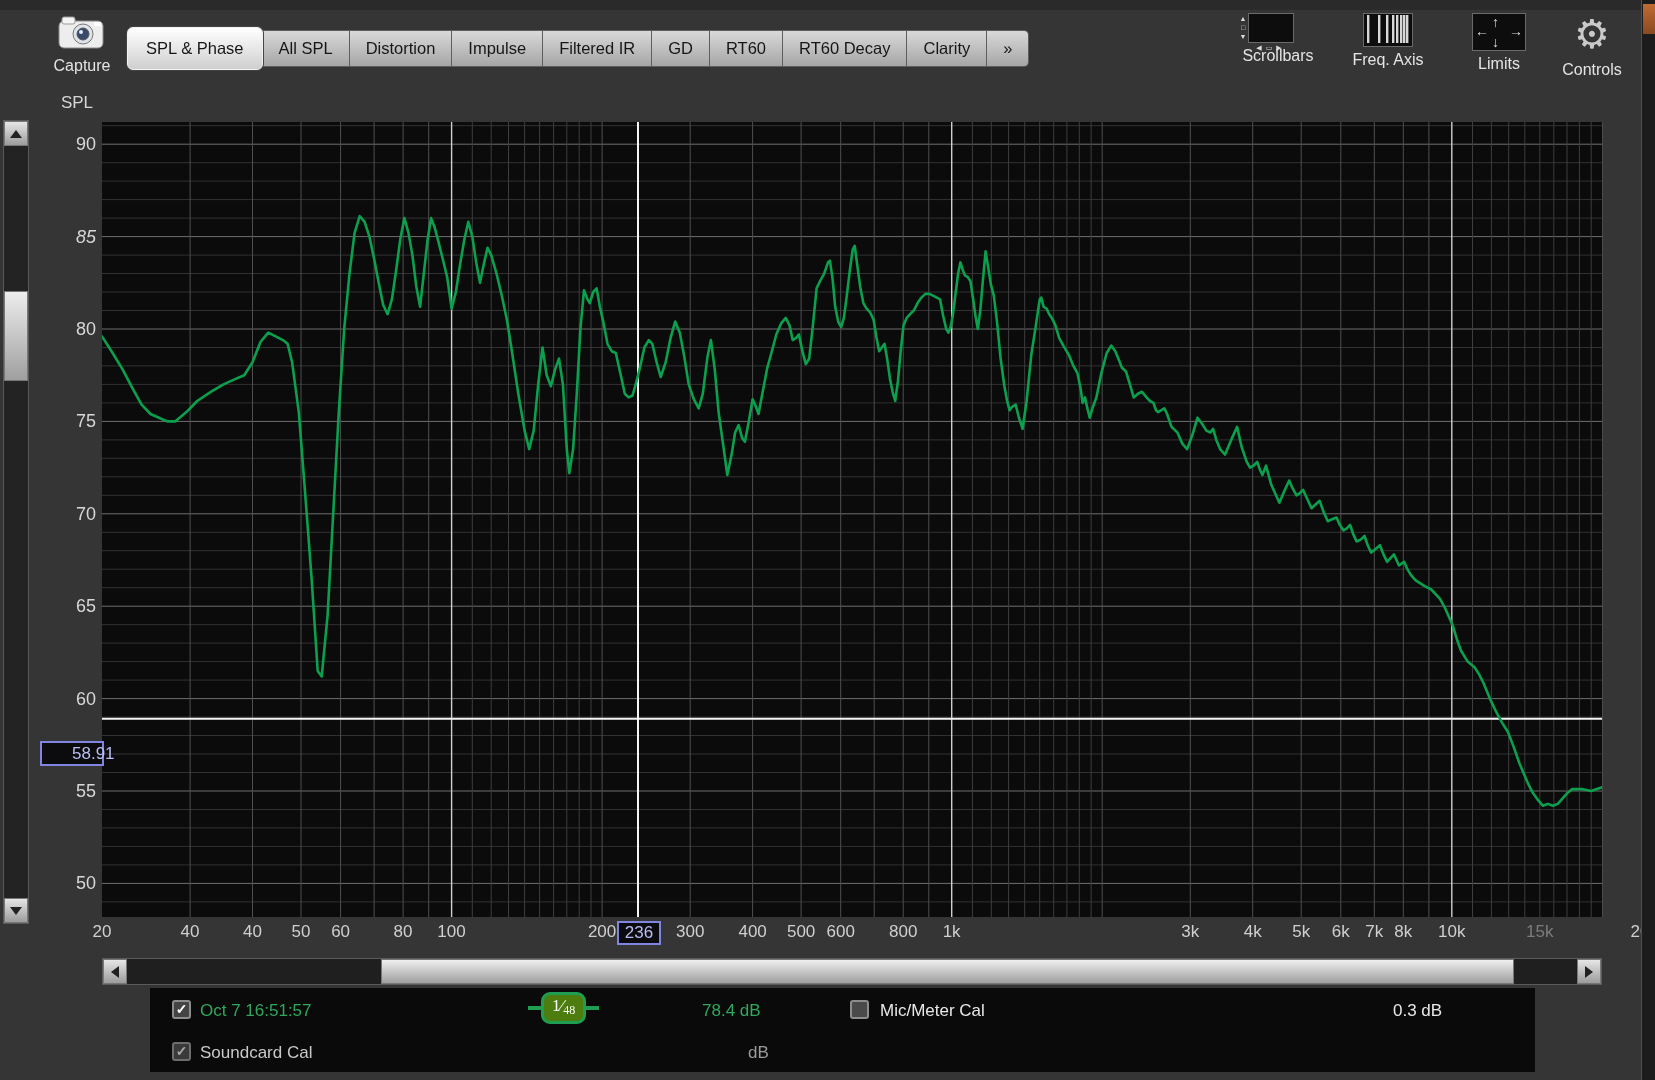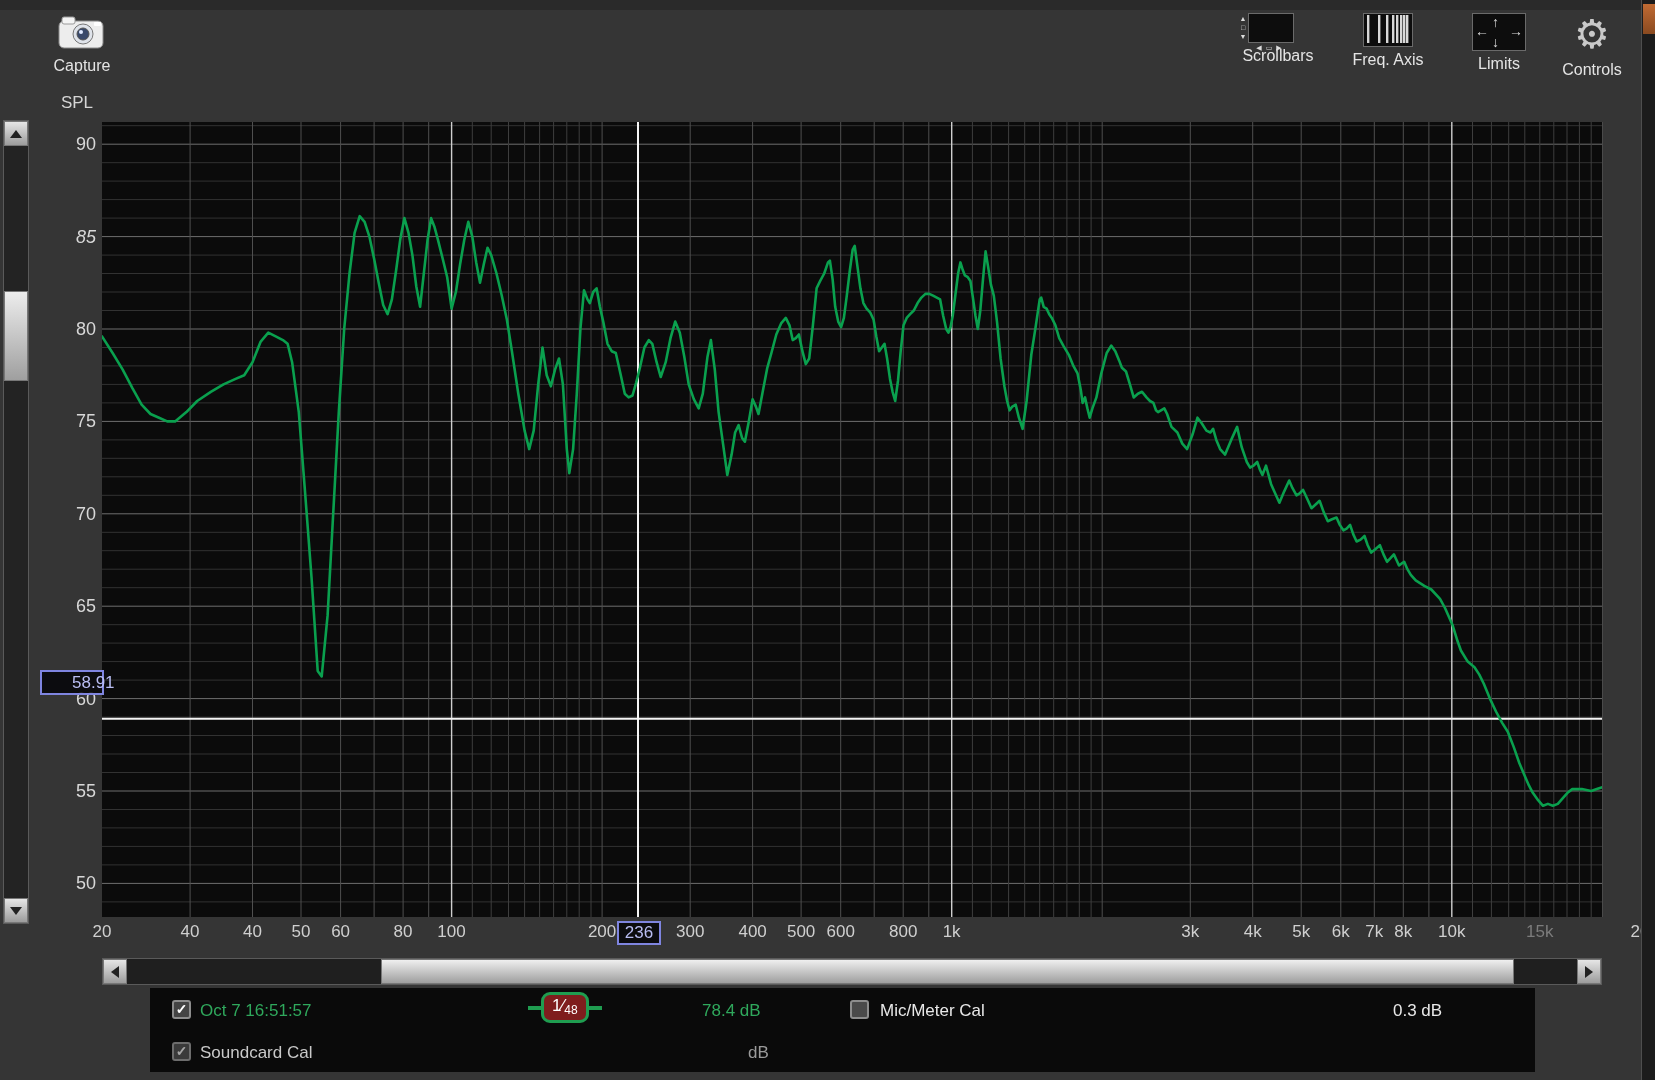--- a/index.html
+++ b/index.html
@@ -57,21 +57,21 @@
   .status{position:absolute;left:150px;top:988px;width:1385px;height:84px;background:#0a0a0a;font-size:17px;}
   .srow{position:absolute;left:0;width:100%;height:26px;display:block;}
   .checkbox{position:absolute;width:19px;height:19px;border:2px solid #8d8d8d;border-radius:3px;background:#444;
             box-sizing:border-box;color:#fff;font-size:14px;font-weight:bold;line-height:15px;text-align:center;cursor:pointer;}
   .checkbox.dim{border-color:#6d6d6d;color:#a5a5a5;background:#3a3a3a;}
   .green{color:#2fa85c;}
   .white{color:#e8e8e8;}
   .gray{color:#9a9a9a;}
   .smooth{position:absolute;display:flex;align-items:center;cursor:pointer;}
   .smooth .dash{width:13px;height:4px;background:#1f9d50;}
-  .smooth .box{border:3px solid #1f9d50;border-radius:9px;background:#7f1d1d;padding:1px 8px 3px 8px;color:#fff;}
+  .smooth .box{border:3px solid #1f9d50;border-radius:9px;background:#4d7c0f;padding:1px 8px 3px 8px;color:#fff;font-family:Liberation Serif, serif;}
   .smooth .num{font-size:17px;} .smooth .slash{font-size:17px;} .smooth .den{font-size:12px;vertical-align:-3px;}
   
   .rstrip{position:absolute;left:1641px;top:0;width:14px;height:1080px;background:#1c1c1c;border-left:1px solid #4e4e4e;box-sizing:border-box;}
   .rstrip .orange{position:absolute;left:1px;top:4px;width:12px;height:30px;background:linear-gradient(#c06a33,#8a4a20);}
 </style>
 </head>
 <body>
 
 <div id="app">
   <div class="topstrip"></div>
@@ -83,20 +83,32 @@
         <rect x="6" y="4" width="13" height="7" rx="2" fill="#f4f4f4" stroke="#9a9a9a"></rect>
         <rect x="38" y="9" width="7" height="4" rx="1" fill="#fff"></rect>
         <circle cx="27" cy="21" r="10" fill="#dfe3ea" stroke="#777"></circle>
         <circle cx="27" cy="21" r="6" fill="#39496a" stroke="#555"></circle>
         <circle cx="25" cy="19" r="2" fill="#dfe9ff"></circle>
       </svg>
     </span>
     <div class="cap-label">Capture</div>
   </div>
 
+  <div class="tabs" id="tabs">
+      <div class="tab selected">SPL &amp; Phase</div>
+      <div class="tab">All SPL</div>
+      <div class="tab">Distortion</div>
+      <div class="tab">Impulse</div>
+      <div class="tab">Filtered IR</div>
+      <div class="tab">GD</div>
+      <div class="tab">RT60</div>
+      <div class="tab">RT60 Decay</div>
+      <div class="tab">Clarity</div>
+      <div class="tab">»</div>
+    </div>
 
   <div id="tools">
       <div class="tool" style="left: 1238px; width: 80px;">
         <div class="ic ic-scrollbars">
           <div class="mini-v">▲<br>□<br>▼</div>
           <div class="mini-h">◀▭▶</div>
         </div>
         <div class="tool-label">Scrollbars</div>
       </div>
       <div class="tool" style="left: 1348px; width: 80px;">
@@ -274,21 +286,21 @@
       <div class="xlab" style="left: 1252.75px;">4k</div>
       <div class="xlab" style="left: 1301.21px;">5k</div>
       <div class="xlab" style="left: 1340.81px;">6k</div>
       <div class="xlab" style="left: 1374.29px;">7k</div>
       <div class="xlab" style="left: 1403.29px;">8k</div>
       <div class="xlab" style="left: 1451.75px;">10k</div>
       <div class="xlab dim" style="left: 1539.82px;">15k</div>
       <div class="xlab" style="left: 1670px; transform: translateX(-82%);">20kHz</div>
     </div>
 
-  <div id="cursor-y" class="cursor-box" style="top: 670px; padding-left: 30px;">58.91</div>
+  <div id="cursor-y" class="cursor-box" style="top: 741px; padding-left: 30px;">58.91</div>
   <div id="cursor-x" class="cursor-box" style="left: 617.048px; top: 921px;">236</div>
 
   <div class="hsb">
     <div class="sb-btn" style="left:0;">
         <span class="tri-left"></span>
       </div>
     <div class="hsb-thumb"></div>
     <div class="sb-btn" style="right:0;">
         <span class="tri-right"></span>
       </div>

